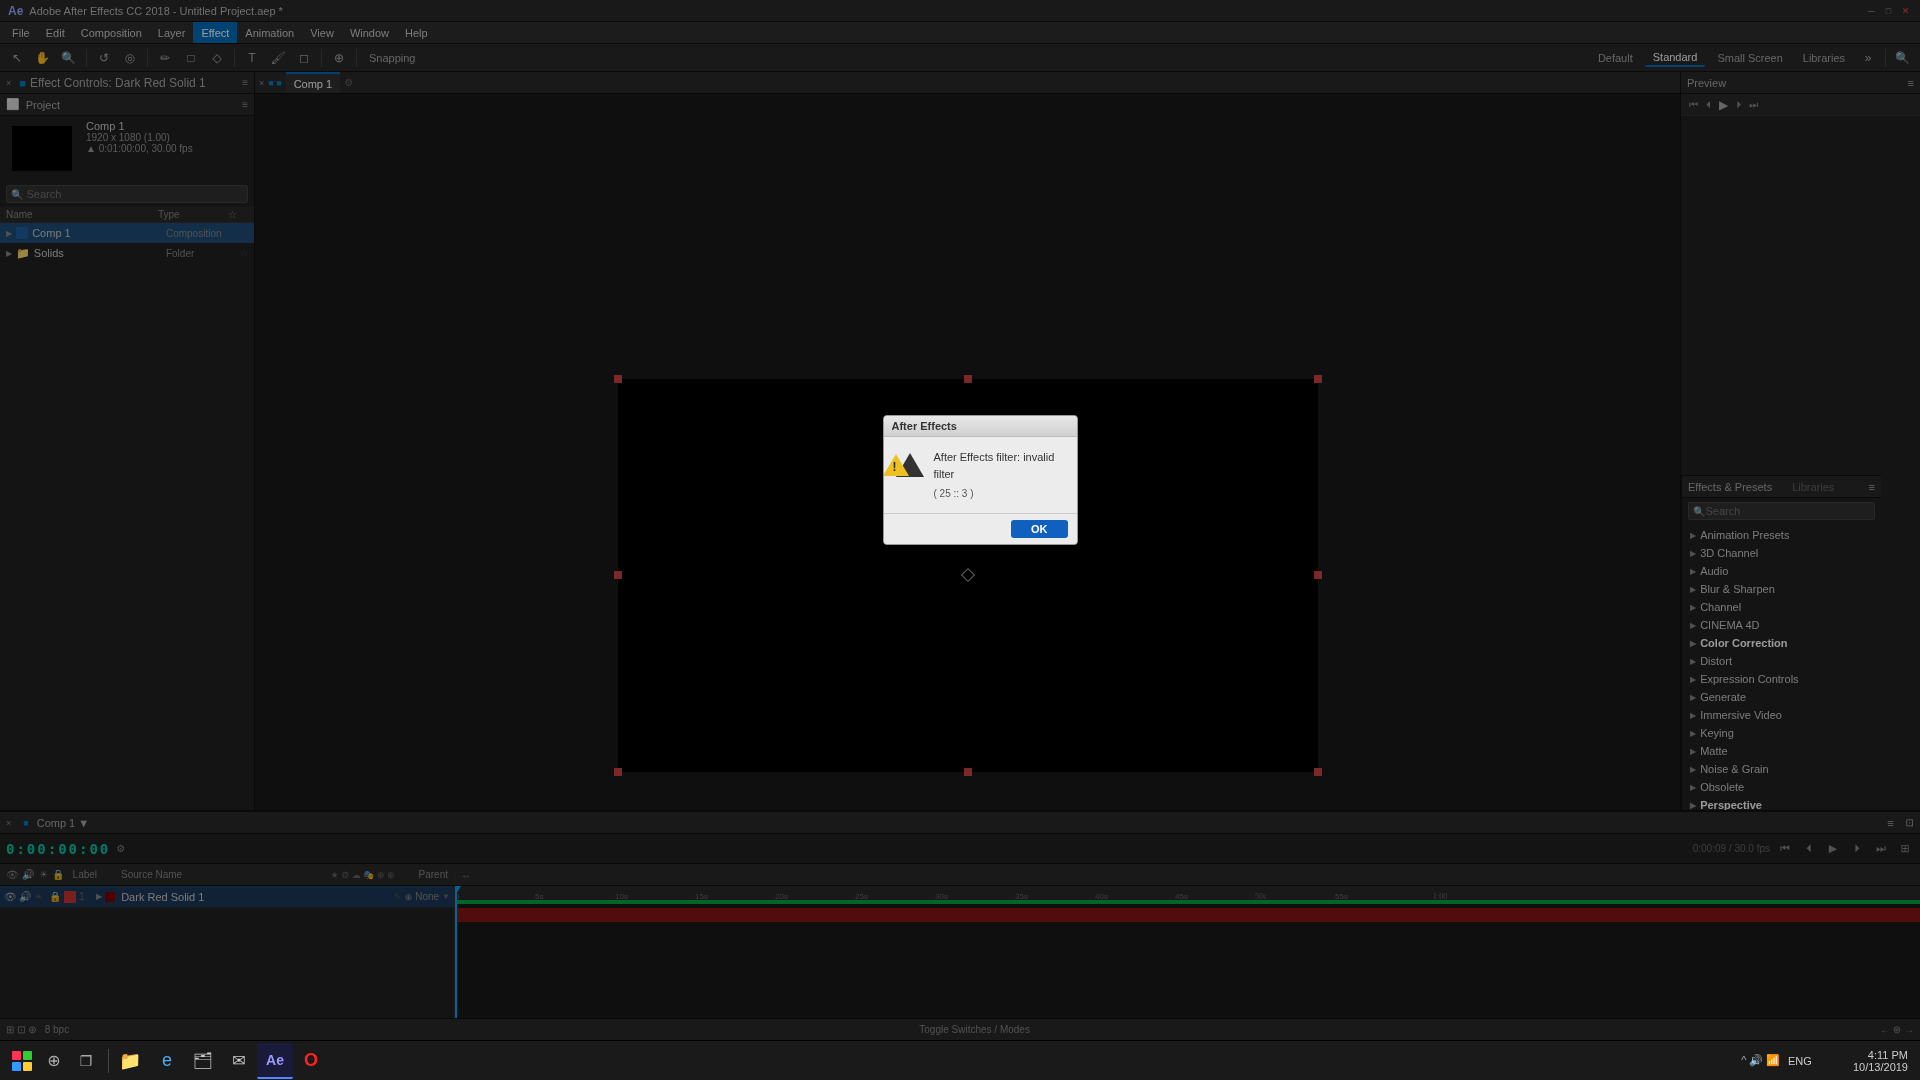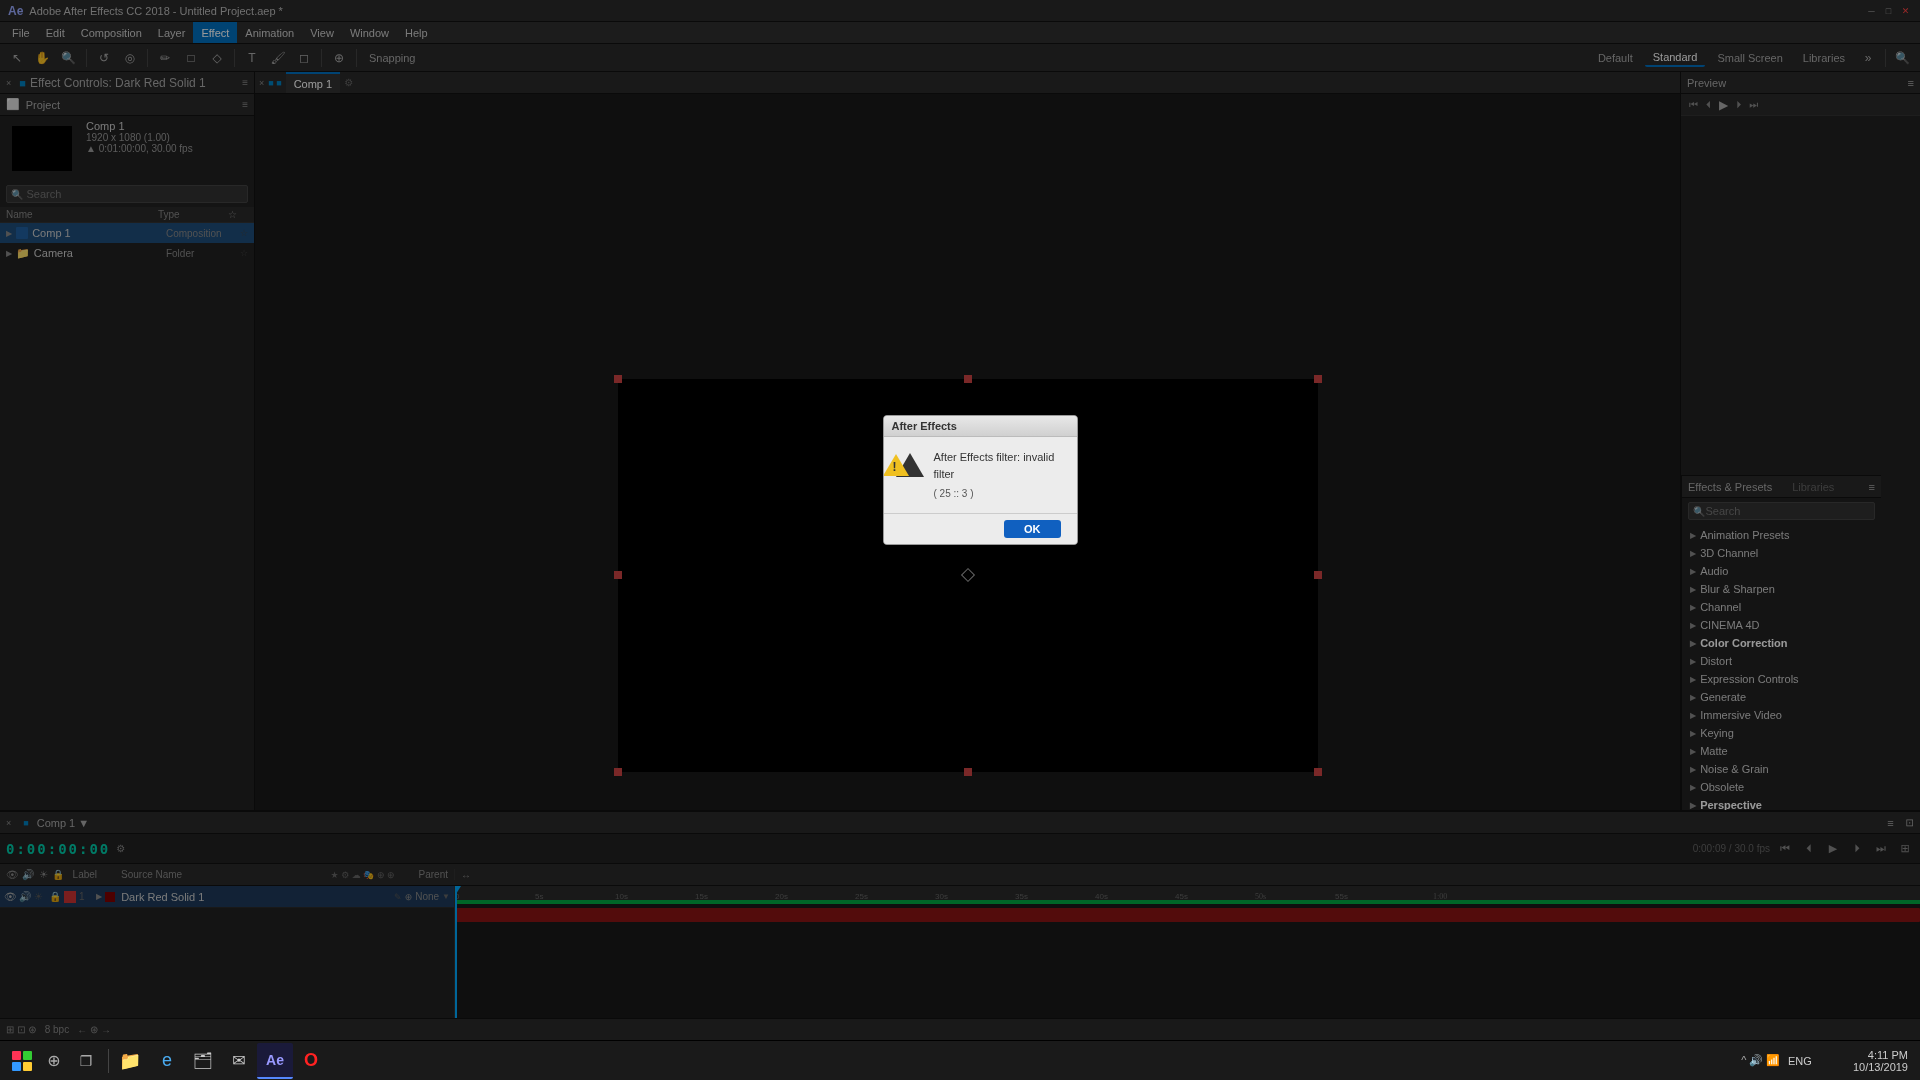--- a/index.html
+++ b/index.html
@@ -459,21 +459,21 @@
     }
     #dialog-text {
       flex: 1;
       font-size: 11px;
       color: #333;
       line-height: 1.5;
     }
     #dialog-text .error-line { font-weight: normal; }
     #dialog-text .code-line { color: #555; font-size: 10px; margin-top: 4px; }
     #dialog-footer {
-      padding: 6px 16px;
+      padding: 6px 9px;
       display: flex;
       justify-content: flex-end;
       background: #ececec;
       border-top: 1px solid #ccc;
     }
     #ok-button {
       background: #1060c0;
       color: #fff;
       border: none;
       border-radius: 3px;
@@ -643,21 +643,21 @@
       <div class="project-item selected">
         <span style="font-size:8px;color:#888;">▶</span>
         <span class="comp-icon"></span>
         <span class="item-name">Comp 1</span>
         <span class="item-type">Composition</span>
         <span style="font-size:9px;color:#444;">☆</span>
       </div>
       <div class="project-item">
         <span style="font-size:8px;color:#888;">▶</span>
         <span class="folder-icon">📁</span>
-        <span class="item-name">Camera</span>
+        <span class="item-name">Solids</span>
         <span class="item-type">Folder</span>
         <span style="font-size:9px;color:#444;">☆</span>
       </div>
     </div>
   </div>
 
   <div id="center-panel" style="flex:1;display:flex;flex-direction:column;background:#1a1a1a;min-width:0;">
 
     <div id="comp-tabs">
       <span style="font-size:9px;color:#888;margin-right:4px;">×</span>
@@ -931,20 +931,23 @@
       <div style="height:22px;position:relative;margin-top:0;">
         <div class="timeline-bar" style="background:#8b1414;position:absolute;left:0;right:0;top:4px;height:14px;border-radius:1px;"></div>
       </div>
     </div>
   </div>
 </div>
 
 <div id="status-bar" style="position:absolute;bottom:40px;left:0;right:0;height:22px;background:#2a2a2a;display:flex;align-items:center;padding:0 6px;border-top:1px solid #111;font-size:10px;color:#888;gap:8px;z-index:10;">
   <span>⊞ ⊡ ⊛</span>
   <span>8 bpc</span>
+  <div style="flex:1;display:flex;justify-content:center;align-items:center;">
+    <span style="cursor:pointer;">Toggle Switches / Modes</span>
+  </div>
   <span>← ⊛ →</span>
 </div>
 
 <div id="taskbar" style="position:fixed;bottom:0;left:0;right:0;height:40px;background:#1a1a1a;display:flex;align-items:center;padding:0 4px;z-index:200;border-top:1px solid #000;">
 
   <div class="taskbar-app">
     <div class="win-icon">
       <div class="win-r"></div>
         <div class="win-g"></div>
       <div class="win-b"></div>

